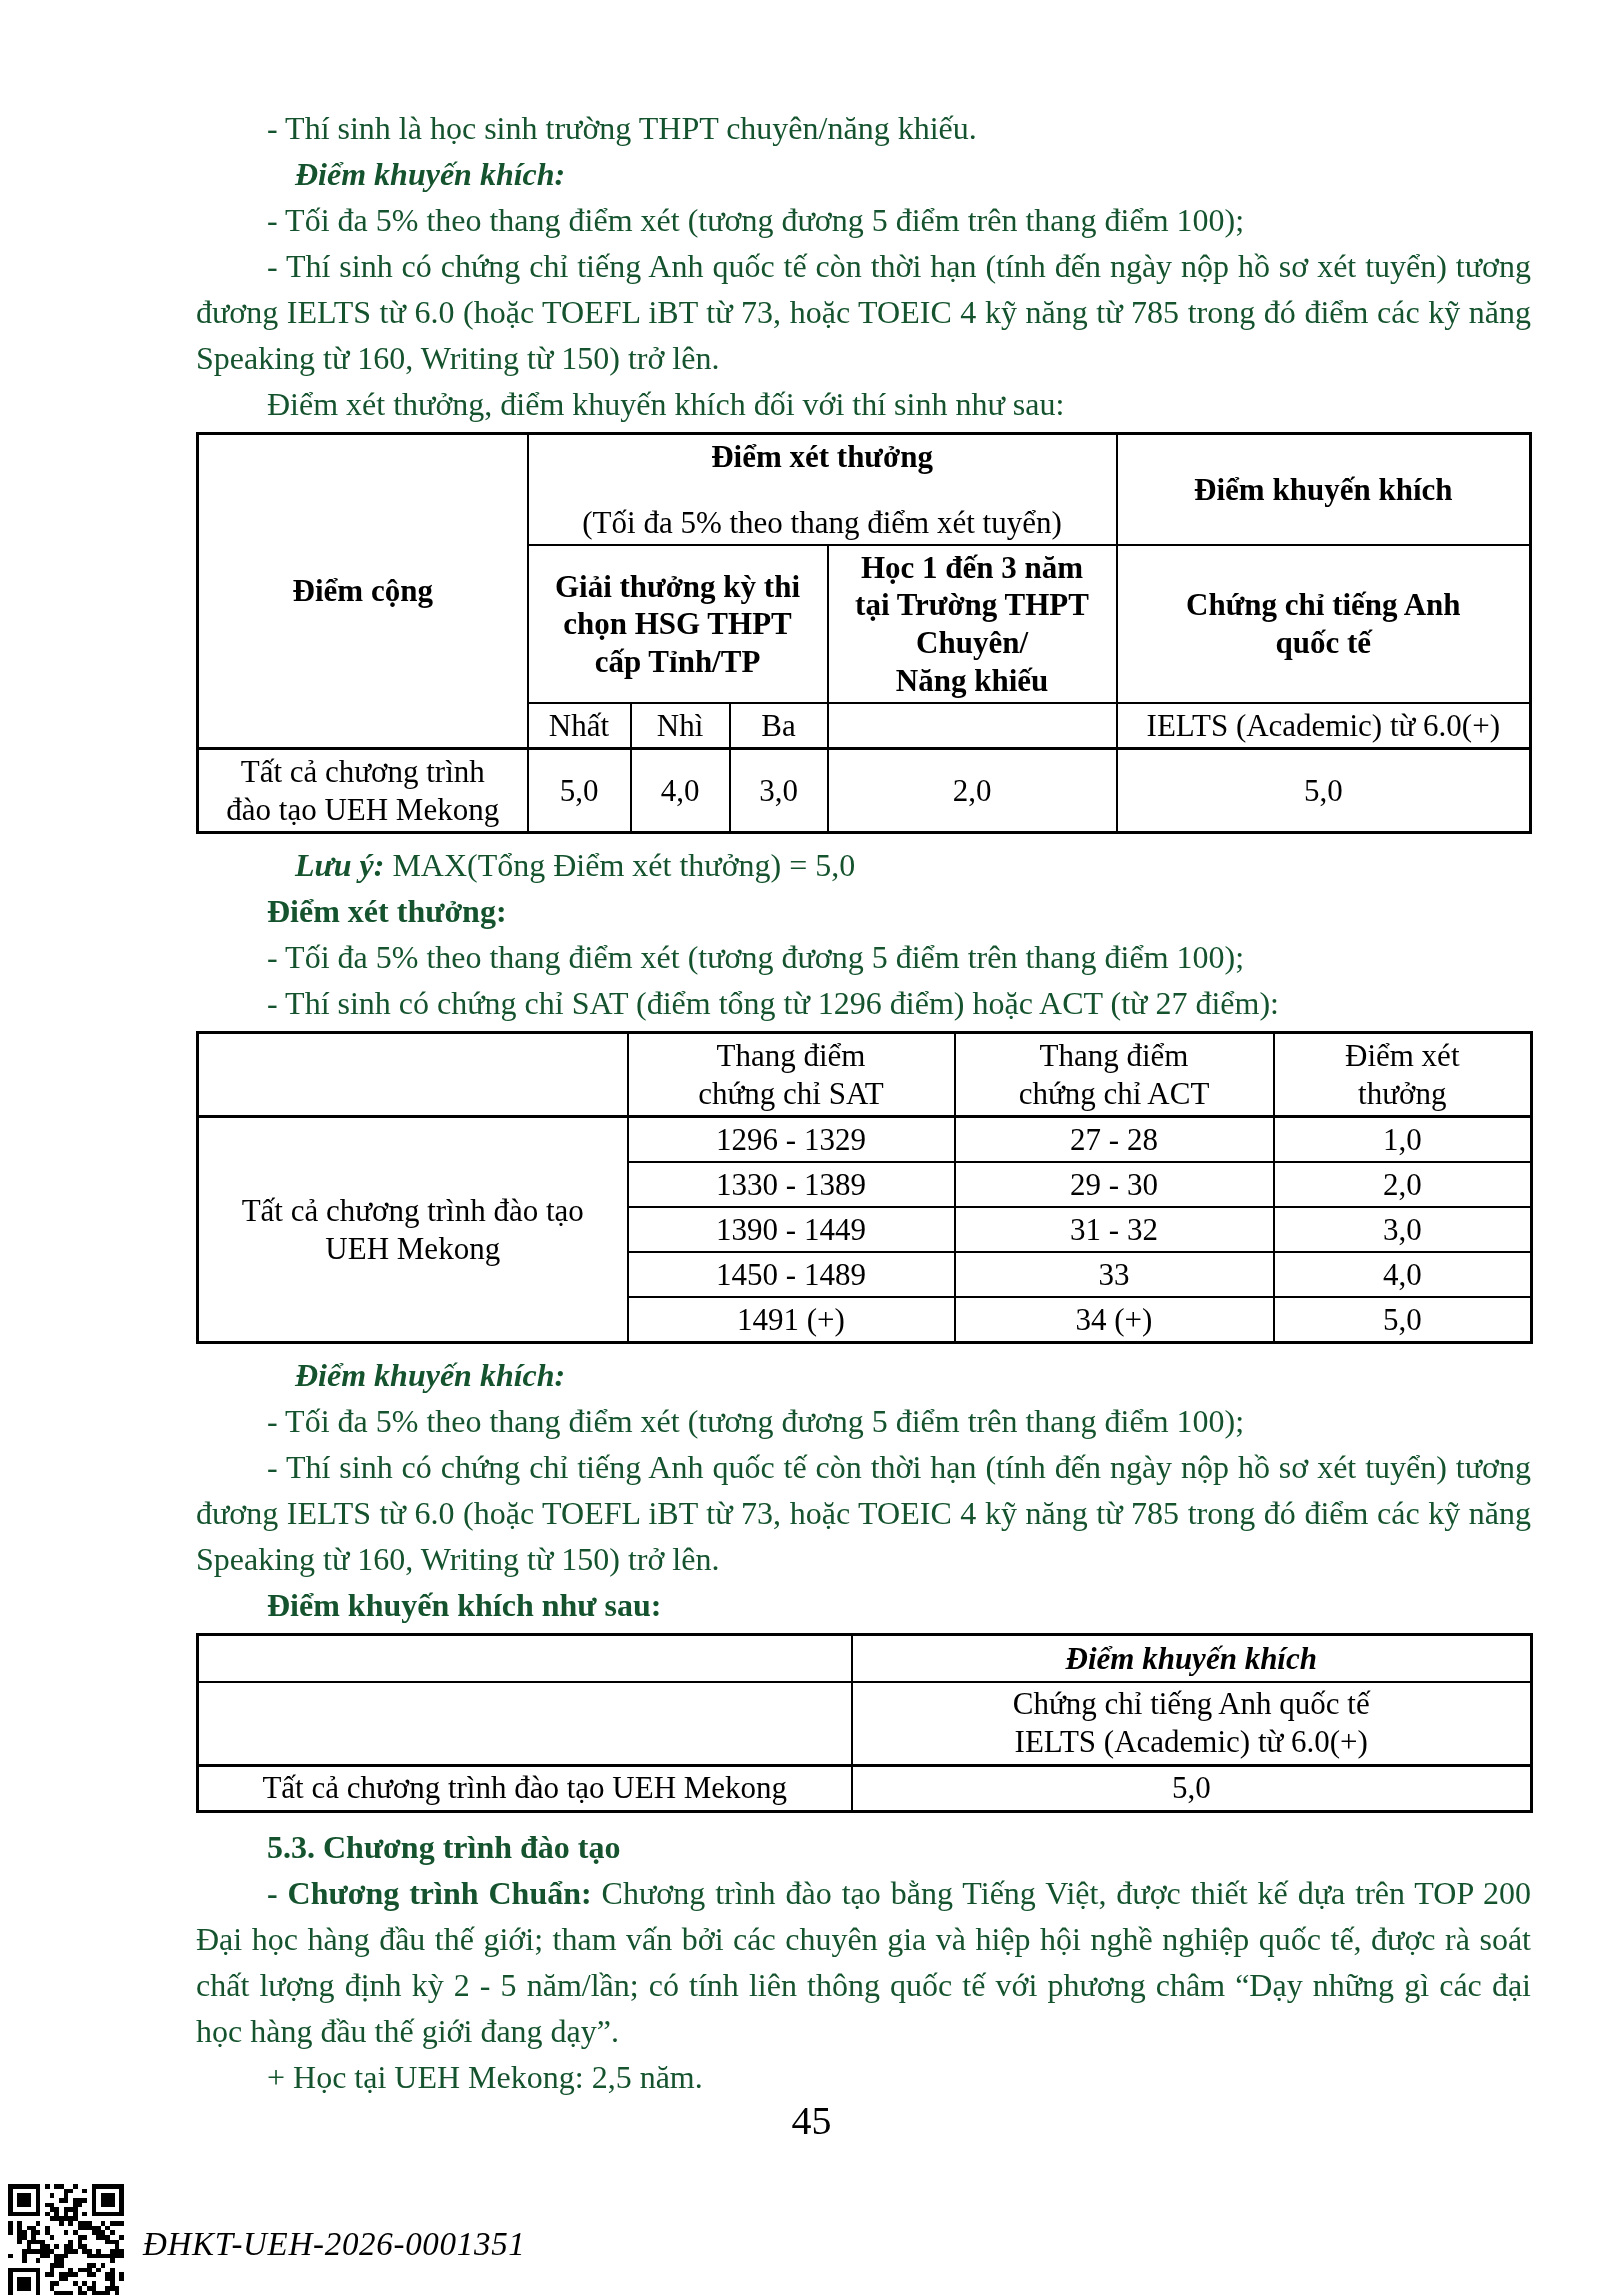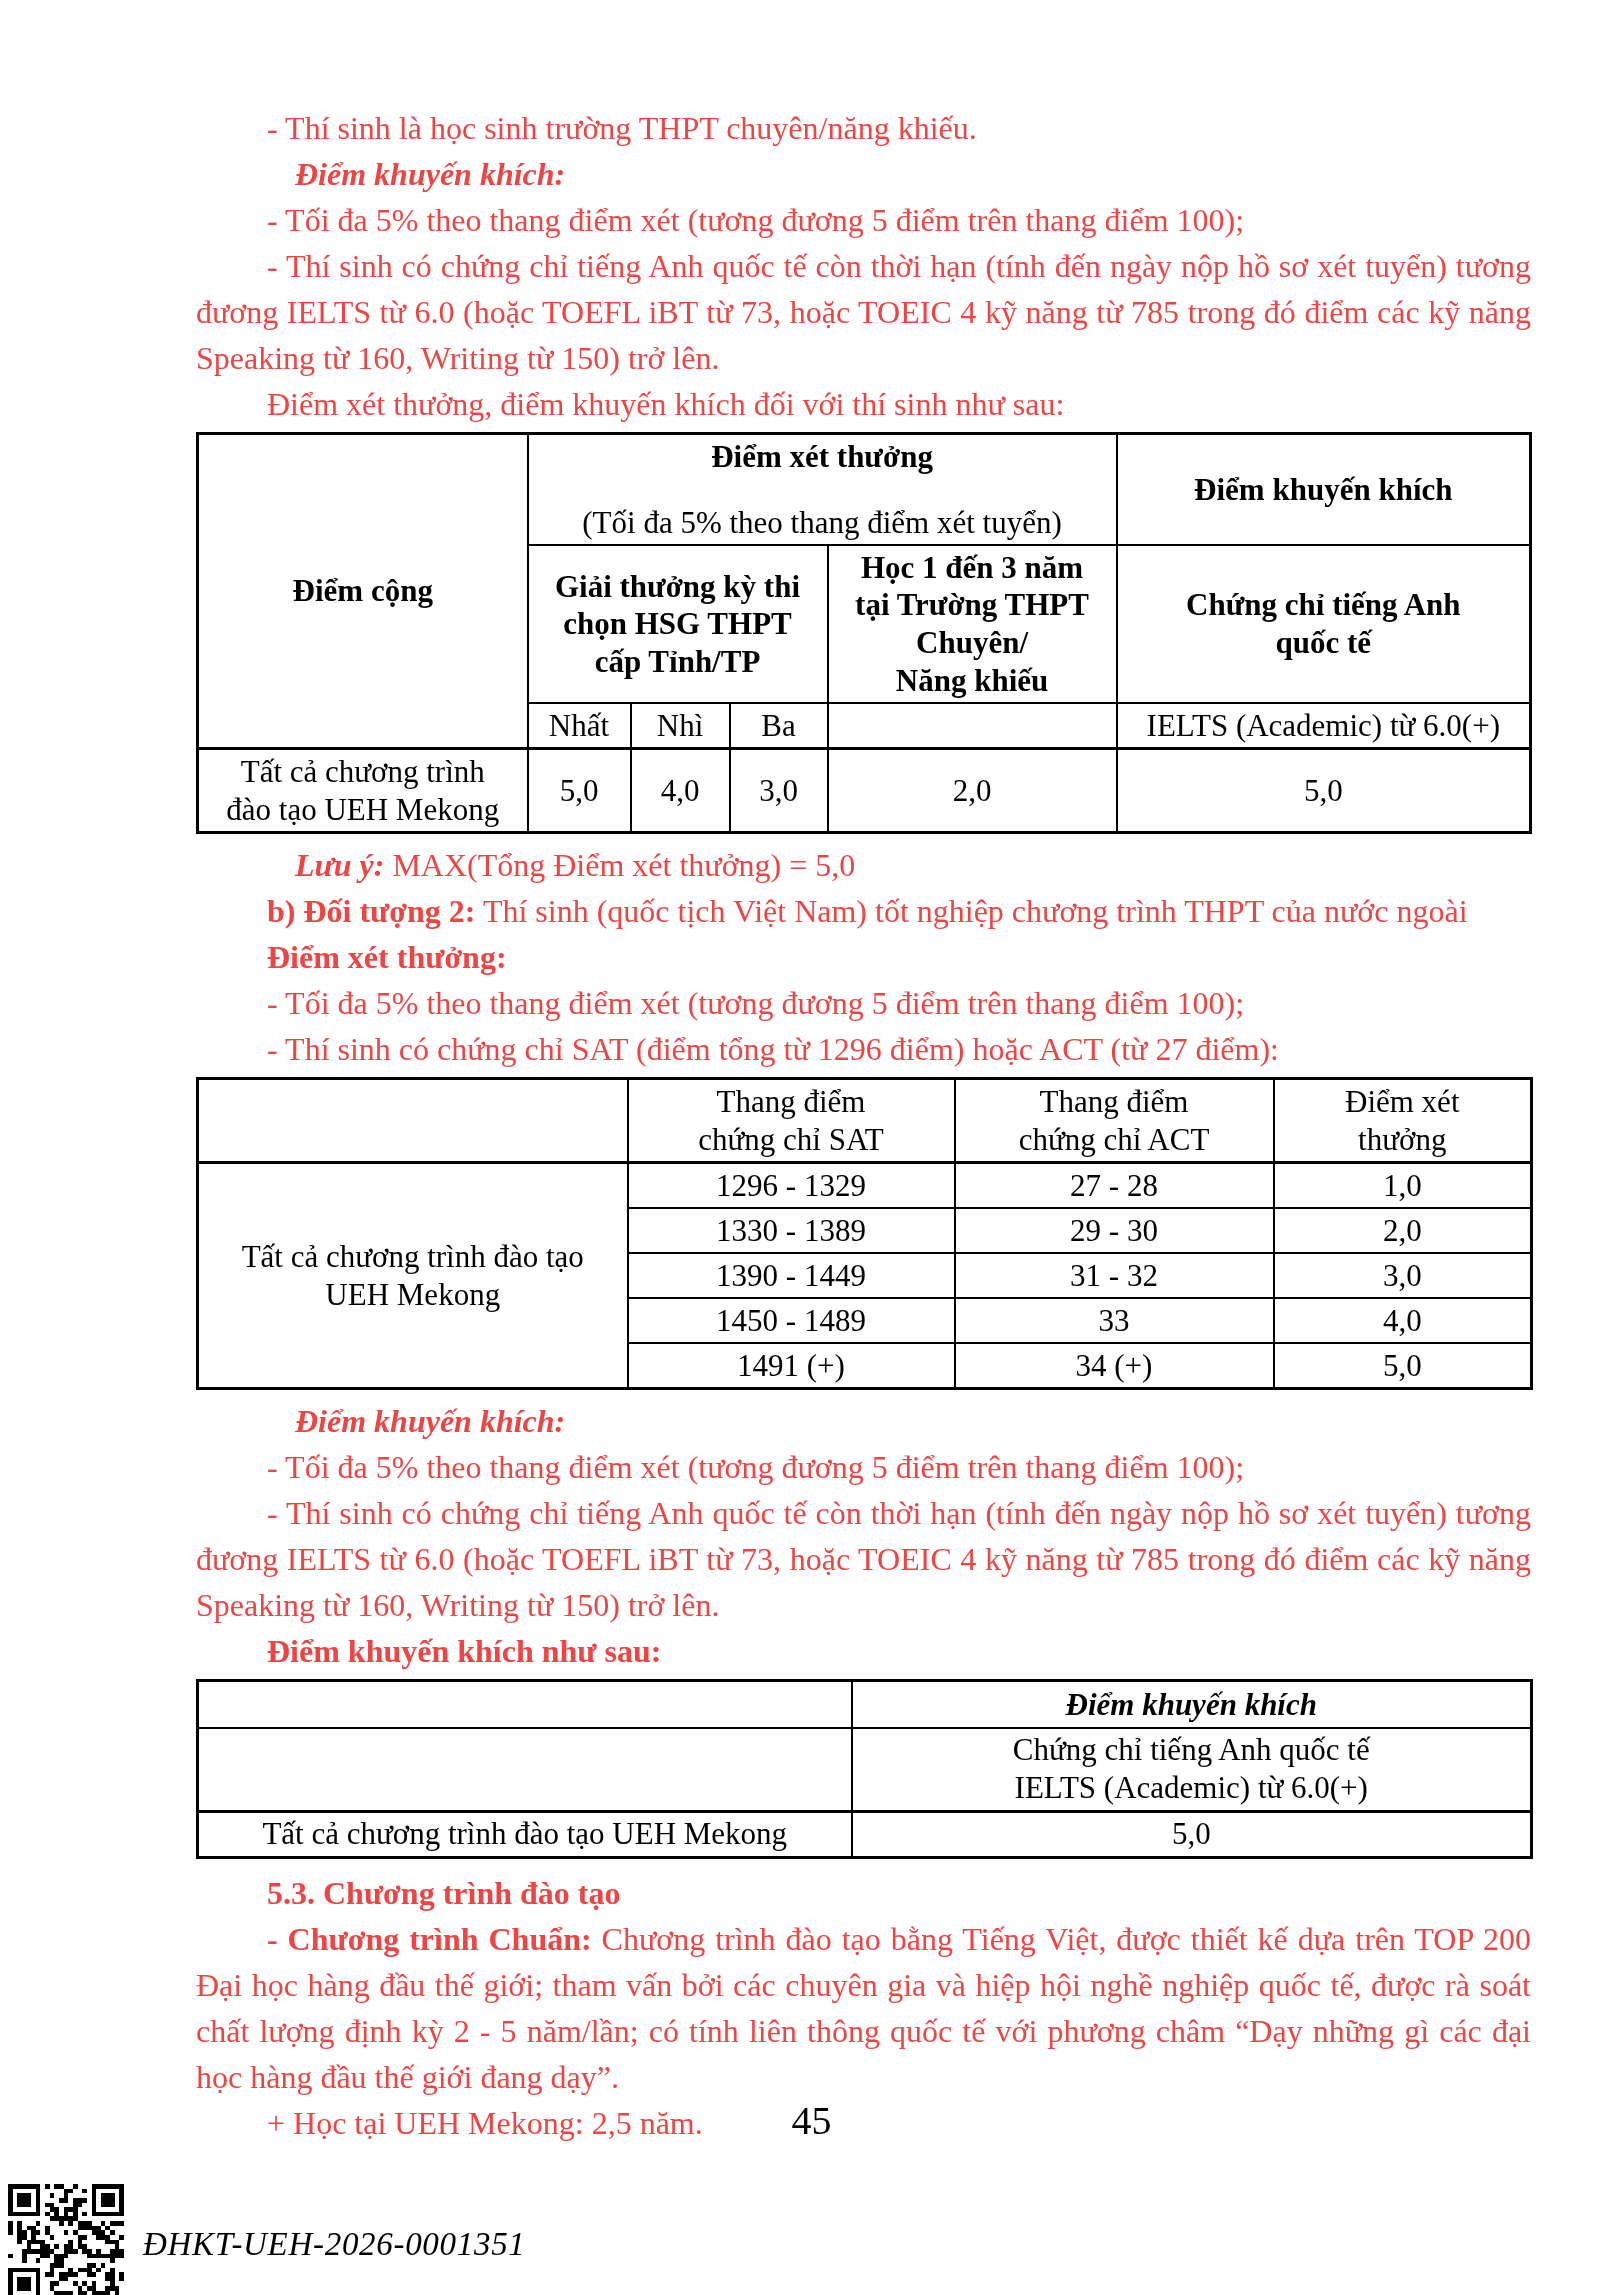--- a/index.html
+++ b/index.html
@@ -18,21 +18,21 @@
     position: absolute;
     left: 196px;
     top: 105px;
     width: 1335px;
   }
   .para {
     font-size: 32px;
     line-height: 46px;
     text-align: justify;
     text-indent: 71px;
-    color: #ef4444;
+    color: #14532d;
   }
   .bi { font-weight: bold; font-style: italic; margin-left: 28px; }
   .b  { font-weight: bold; }
   .mt-sm { margin-top: 0; }
   .mt-md { margin-top: 11.8px; }
 
   table {
     border-collapse: collapse;
     table-layout: fixed;
     width: 1335px;
@@ -154,21 +154,20 @@
         <td class="bt-thick">4,0</td>
         <td class="bt-thick">3,0</td>
         <td class="bt-thick">2,0</td>
         <td class="bt-thick">5,0</td>
       </tr>
     </tbody>
       </table>
 
     <p class="para"><span class="bi">Lưu ý:</span><span> MAX(Tổng Điểm xét thưởng) = 5,0</span></p>
 
-    <p class="para"><span class="b">b) Đối tượng 2:</span><span> Thí sinh (quốc tịch Việt Nam) tốt nghiệp chương trình THPT của nước ngoài</span></p>
 
     <p class="para"><span class="b">Điểm xét thưởng:</span></p>
 
     <p class="para">- Tối đa 5% theo thang điểm xét (tương đương 5 điểm trên thang điểm 100);</p>
 
     <p class="para">- Thí sinh có chứng chỉ SAT (điểm tổng từ 1296 điểm) hoặc ACT (từ 27 điểm):</p>
 
     <table id="table2">
       <colgroup>
         <col style="width:430px">

